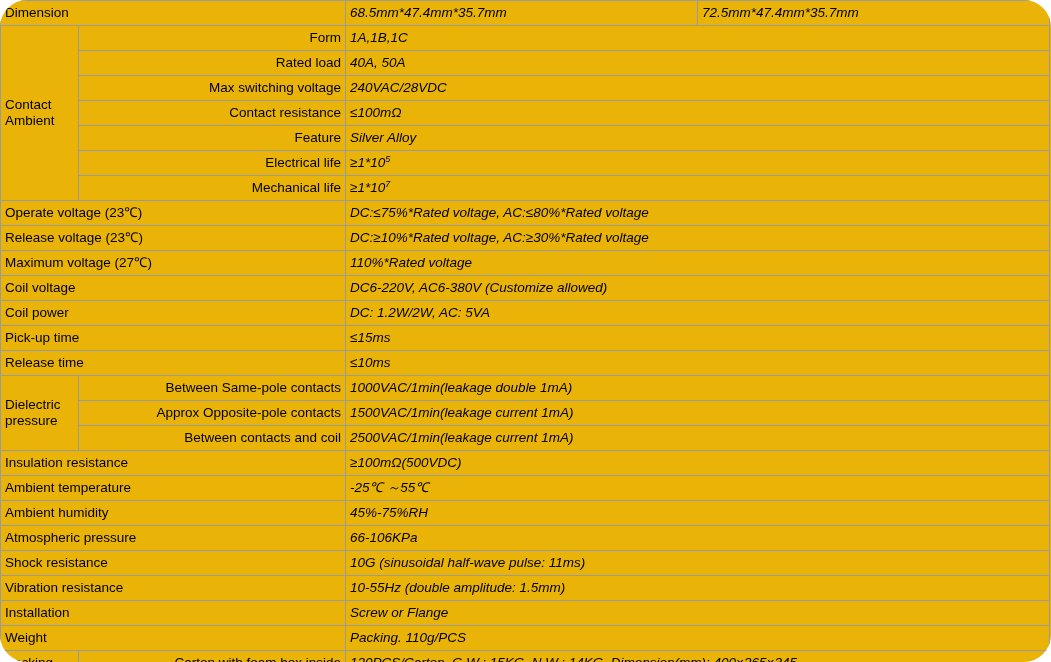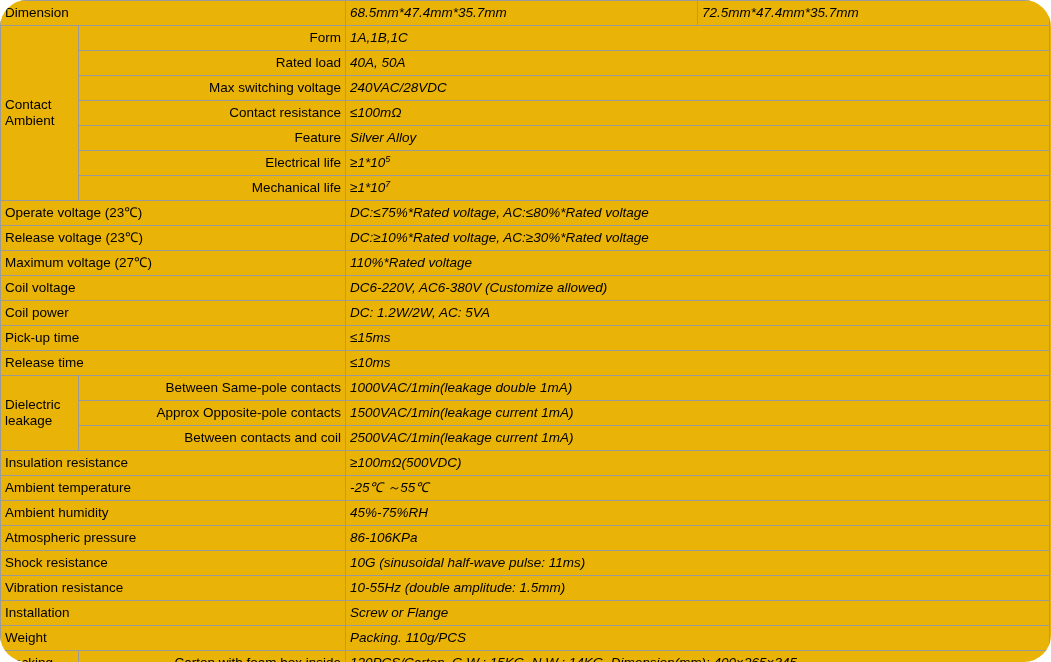--- a/index.html
+++ b/index.html
@@ -125,21 +125,21 @@
         <td class="val" colspan="2">≤15ms</td>
       </tr>
       <tr>
         <td class="label-a" colspan="2">Release time</td>
         <td class="val" colspan="2">≤10ms</td>
       </tr>
 
       <tr>
         <td class="group" rowspan="3">
           <div>Dielectric</div>
-          <div>leakage</div>
+          <div>pressure</div>
         </td>
         <td class="label-b">Between Same-pole contacts</td>
         <td class="val" colspan="2">1000VAC/1min(leakage double 1mA)</td>
       </tr>
       <tr>
         <td class="label-b">Approx Opposite-pole contacts</td>
         <td class="val" colspan="2">1500VAC/1min(leakage current 1mA)</td>
       </tr>
       <tr>
         <td class="label-b">Between contacts and coil</td>
@@ -153,21 +153,21 @@
       <tr>
         <td class="label-a" colspan="2">Ambient temperature</td>
         <td class="val" colspan="2">-25℃ ～55℃</td>
       </tr>
       <tr>
         <td class="label-a" colspan="2">Ambient humidity</td>
         <td class="val" colspan="2">45%-75%RH</td>
       </tr>
       <tr>
         <td class="label-a" colspan="2">Atmospheric pressure</td>
-        <td class="val" colspan="2">86-106KPa</td>
+        <td class="val" colspan="2">66-106KPa</td>
       </tr>
       <tr>
         <td class="label-a" colspan="2">Shock resistance</td>
         <td class="val" colspan="2">10G (sinusoidal half-wave pulse: 11ms)</td>
       </tr>
       <tr>
         <td class="label-a" colspan="2">Vibration resistance</td>
         <td class="val" colspan="2">10-55Hz (double amplitude: 1.5mm)</td>
       </tr>
       <tr>

